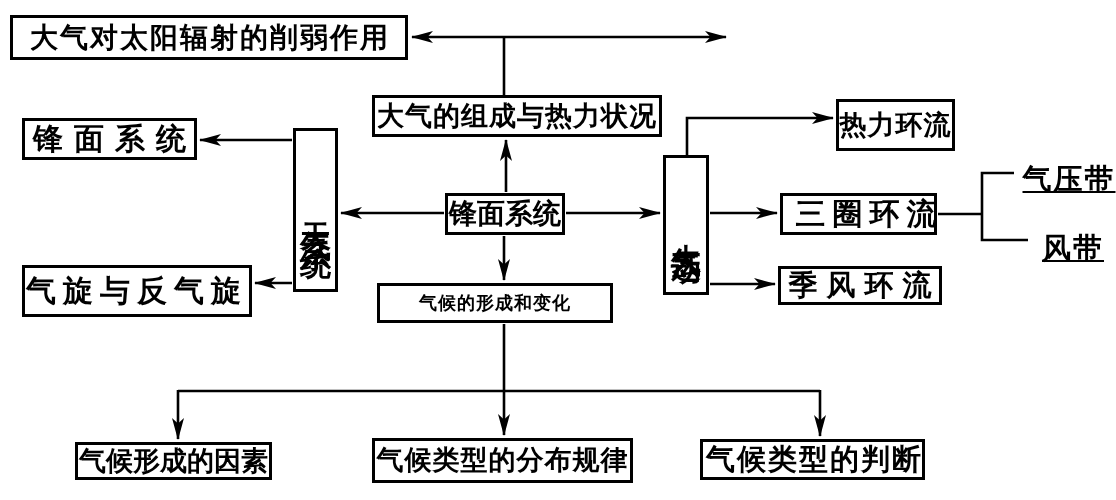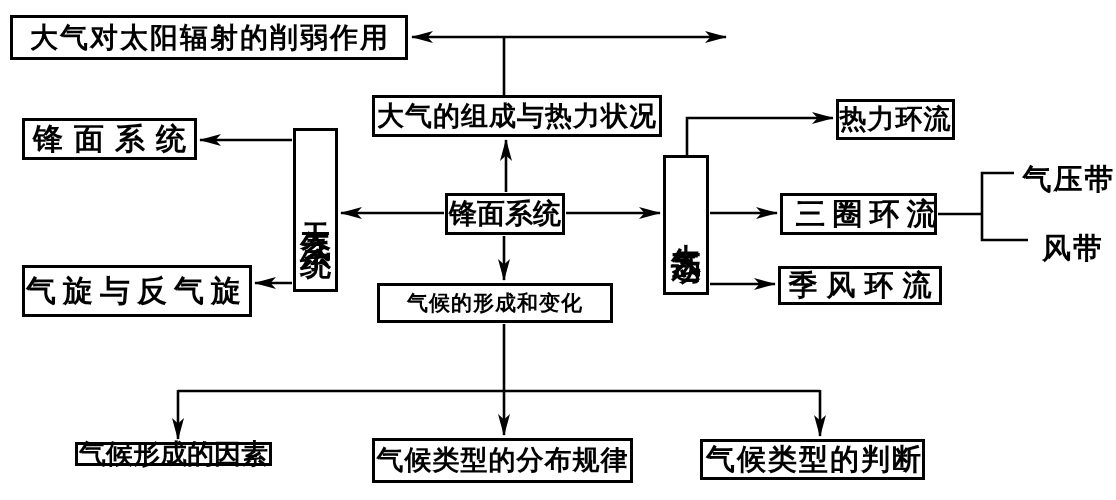--- a/index.html
+++ b/index.html
@@ -13,21 +13,21 @@
   .wires { position:absolute; left:0; top:0; width:1116px; height:500px; }
   .wires line, .wires path.wire { stroke:var(--line,#000000); stroke-width:2.6; fill:none; }
   .node {
     position:absolute; box-sizing:border-box;
     border:3px solid var(--line,#000000);
     background:var(--background,#ffffff);
     display:flex; align-items:center; justify-content:center;
     text-align:center; line-height:1; white-space:nowrap;
   }
   .vertical { writing-mode:vertical-rl; text-orientation:upright; }
-  .plain { border:none; background:transparent; }
+  .plain { border:none; background:transparent;text-decoration:underline; }
 </style>
 </head>
 <body>
 
 <div class="canvas">
 
   <svg class="wires" viewBox="0 0 1116 500" xmlns="http://www.w3.org/2000/svg">
     <defs>
       <marker id="arr" viewBox="0 0 22 12" markerWidth="22" markerHeight="12" refX="21" refY="6" orient="auto-start-reverse" markerUnits="userSpaceOnUse">
         <path d="M0,0 L22,6 L0,12 L5.5,6 Z" fill="var(--line,#000000)"></path>
@@ -60,31 +60,31 @@
   <div class="node" style="left:445px; top:193px; width:120px; height:42px; font-size:28px;">锋面系统</div>
 
   <div class="node vertical" style="left:293px; top:128px; width:45px; height:164px; font-size:31px; letter-spacing:8px; padding-top:8px;">天气系统</div>
 
   <div class="node" style="left:22px; top:118px; width:175px; height:42px; font-size:30px; letter-spacing:11px; padding-left:11px;">锋面系统</div>
 
   <div class="node" style="left:22px; top:265px; width:230px; height:52px; font-size:30px; letter-spacing:7px; ">气旋与反气旋</div>
 
   <div class="node vertical" style="left:663px; top:155px; width:46px; height:140px; font-size:30px; letter-spacing:4px; padding-top:4px;">大气运动</div>
 
-  <div class="node" style="left:836px; top:99px; width:119px; height:41px; font-size:27px; letter-spacing:1px;">热力环流</div>
+  <div class="node" style="left:836px; top:99px; width:119px; height:52px; font-size:27px; letter-spacing:1px;">热力环流</div>
 
   <div class="node" style="left:780px; top:193px; width:157px; height:42px; font-size:30px; letter-spacing:7px; padding-left:22px;">三圈环流</div>
 
   <div class="node" style="left:778px; top:266px; width:164px; height:39px; font-size:29px; letter-spacing:9px; padding-left:9px;">季风环流</div>
 
   <div class="node plain" style="left:1022px; top:162px; width:94px; height:34px; font-size:29px; letter-spacing:2px;">气压带</div>
 
   <div class="node plain" style="left:1030px; top:231px; width:86px; height:34px; font-size:29px; letter-spacing:2px;">风带</div>
 
-  <div class="node" style="left:377px; top:283px; width:236px; height:40px; font-size:21px; letter-spacing:1px;">气候的形成和变化</div>
+  <div class="node" style="left:377px; top:283px; width:236px; height:40px; font-size:18px; letter-spacing:1px;">气候的形成和变化</div>
 
-  <div class="node" style="left:75px; top:442px; width:197px; height:24px; font-size:27px;">气候形成的因素</div>
+  <div class="node" style="left:75px; top:442px; width:197px; height:38px; font-size:27px;">气候形成的因素</div>
 
   <div class="node" style="left:372px; top:438px; width:261px; height:45px; font-size:27px; letter-spacing:1px;">气候类型的分布规律</div>
 
   <div class="node" style="left:700px; top:439px; width:225px; height:41px; font-size:29px; letter-spacing:2px; padding-left:4px;">气候类型的判断</div>
 
 </div>
 
 </body></html>

